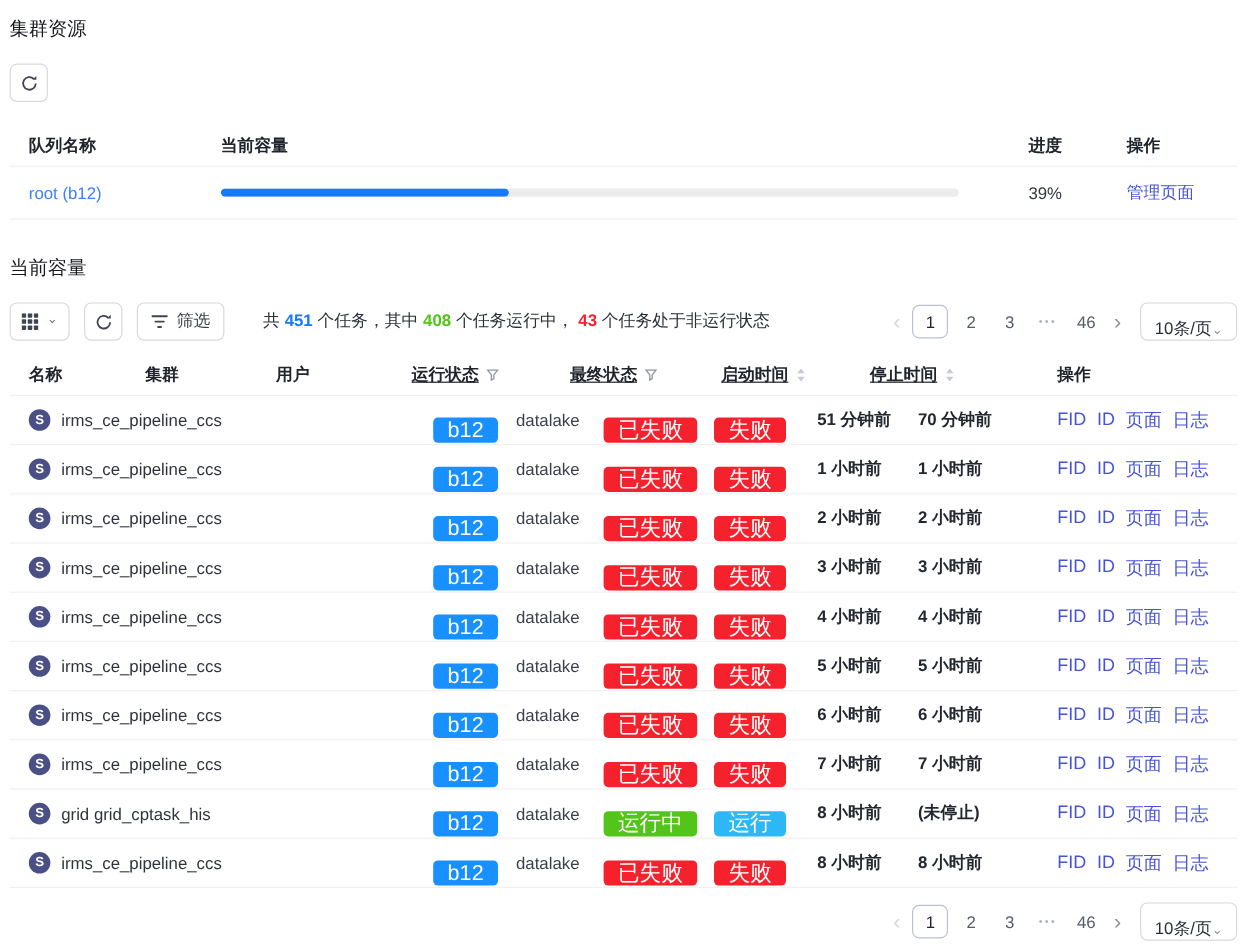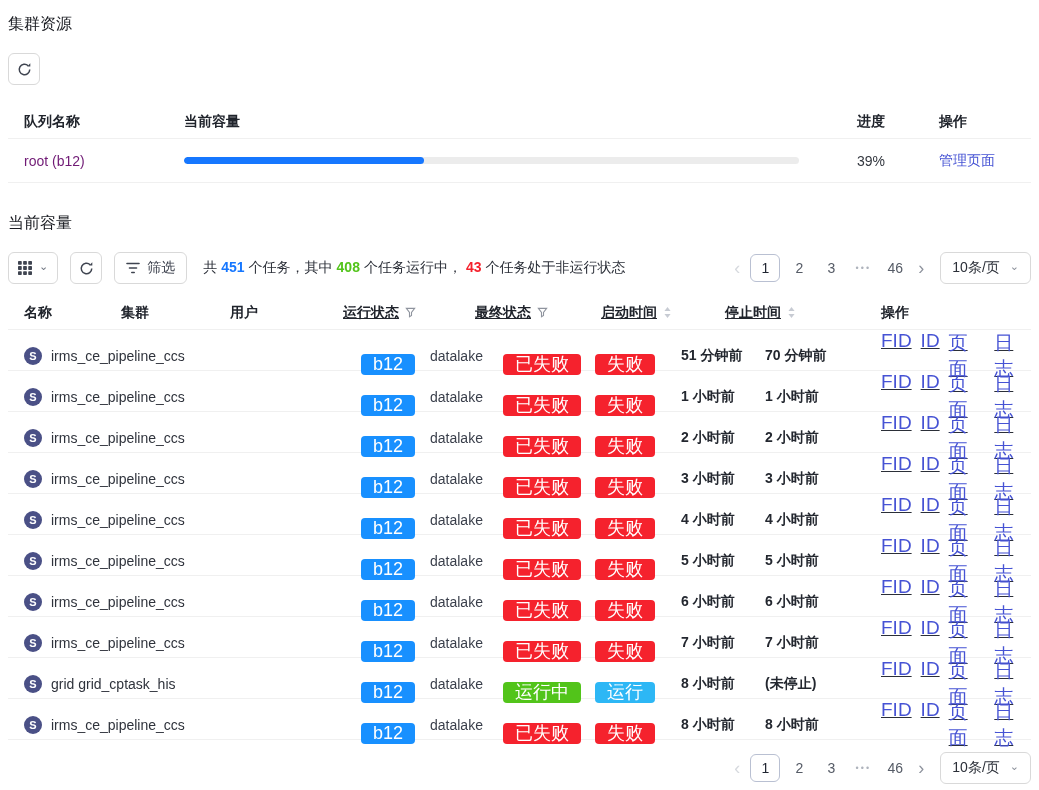--- a/index.html
+++ b/index.html
@@ -26,32 +26,32 @@
 
   
   .res-refresh-wrap { margin-top: 18px; }
   .res-table { margin-top: 20px; }
   .res-grid { display: grid; grid-template-columns: 140px minmax(0,1fr) 60px 100px; align-items: center; gap: 36px; }
   .res-header { height: 34px; border-bottom: 1px solid #f0f0f0; font-weight: 600; color: #20242c; }
   .res-header > div:first-child { padding-left: 16px; }
   .res-header .col-progress { padding-left: 22px; }
   .res-header .col-action { padding-left: 8px; }
   .res-row { height: 44px; border-bottom: 1px solid #f0f0f0; }
-  .res-row .queue-cell { padding-left: 16px; color: #701a75; }
+  .res-row .queue-cell { padding-left: 16px; color: #3b82f6; }
   .progress-track { height: 7px; background: #ececec; border-radius: 4px; overflow: hidden; }
   .progress-fill { height: 100%; background: var(--progress-fill, #1677ff); border-radius: 4px; }
   .pct-cell { padding-left: 22px; color: #33373f; }
   .action-cell-res { padding-left: 8px; }
 
   .link { color: var(--link, #4653d4); cursor: pointer; text-decoration: none; }
 
   
   .tasks-section { margin-top: 30px; }
   .toolbar { display: flex; align-items: center; gap: 12px; margin-top: 18px; }
-  .summary { margin-left: 4px; color: #2b2f38; white-space: nowrap; text-align: center; }
+  .summary { margin-left: 20px; color: #2b2f38; white-space: nowrap; text-align: center; }
   .summary .num { font-weight: 700; margin: 0 4px; }
   .num-total { color: var(--count-total, #1677ff); }
   .num-running { color: var(--count-running, #52c41a); }
   .num-stopped { color: var(--count-stopped, #f5222d); }
 
   
   .pager { display: flex; align-items: center; gap: 6px; margin-left: auto; }
   .pages-host { display: flex; align-items: center; gap: 6px; }
   .page-item {
     min-width: 26px; height: 28px; border: none; background: transparent;
@@ -61,21 +61,21 @@
   }
   .page-item.active { border: 1px solid #b9c0d2; color: #1f2430; background: #fff; min-width: 30px; }
   .page-item.ellipsis { color: #aeb3bc; font-size: 9px; letter-spacing: 2px; }
   .chev {
     border: none; background: transparent; cursor: pointer;
     font-size: 18px; line-height: 1; color: #8f949e; padding: 0 4px; height: 28px;
     display: inline-flex; align-items: center; font-family: inherit;
   }
   .chev.disabled { color: #d6d9de; cursor: default; }
   .size-select {
-    display: inline-flex; align-items: center; gap: 10px; height: 32px; padding: 0 11px;
+    display: inline-flex; align-items: flex-end; gap: 0; height: 32px; padding: 0 11px;
     border: 1px solid #d9d9d9; border-radius: 6px; background: #fff;
     font-size: 14px; color: #2b2f38; cursor: pointer; margin-left: 6px;
   }
   .size-select .caret-glyph { color: #8a8f99; }
 
   
   .task-table { margin-top: 16px; }
   .task-grid {
     display: grid;
     grid-template-columns: minmax(0,1fr) 69px 73px 92px 86px 84px 116px 158px;
@@ -96,21 +96,21 @@
   .user-cell { color: #3a3f4b; }
   .badge {
     display: inline-block; padding: 2px 12px; border-radius: 4px;
     color: #fff; font-size: 18px; line-height: 17px; white-space: nowrap; margin-top: 16px;
   }
   .badge-cluster { background: var(--badge-cluster, #1890ff); }
   .badge-error { background: var(--badge-error, #f5222d); }
   .badge-success { background: var(--badge-success, #52c41a); }
   .badge-processing { background: var(--badge-processing, #2db7f5); }
   .time-cell { font-weight: 600; color: #23272f; }
-  .actions-cell { display: flex; gap: 9px; font-size: 19px; text-decoration: underline; }
+  .actions-cell { display: flex; gap: 9px; font-size: 15px; }
 
   .bottom-pager-row { display: flex; margin-top: 12px; }
 </style>
 </head>
 <body>
 
 <div class="page">
 
   <section>
     <h2 class="section-title">集群资源</h2>

